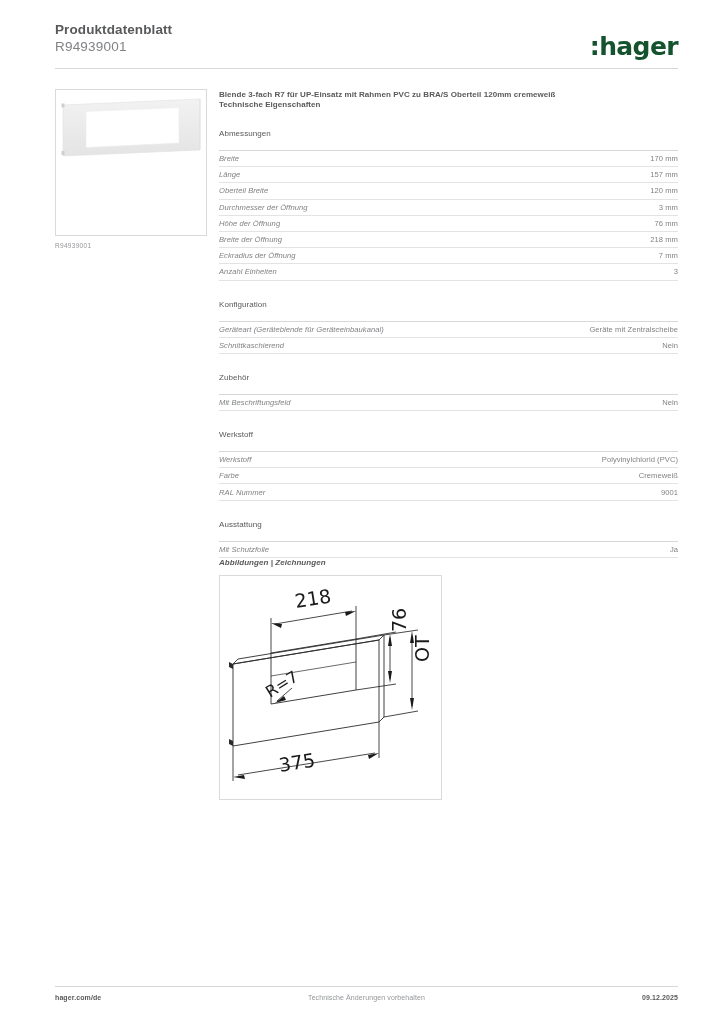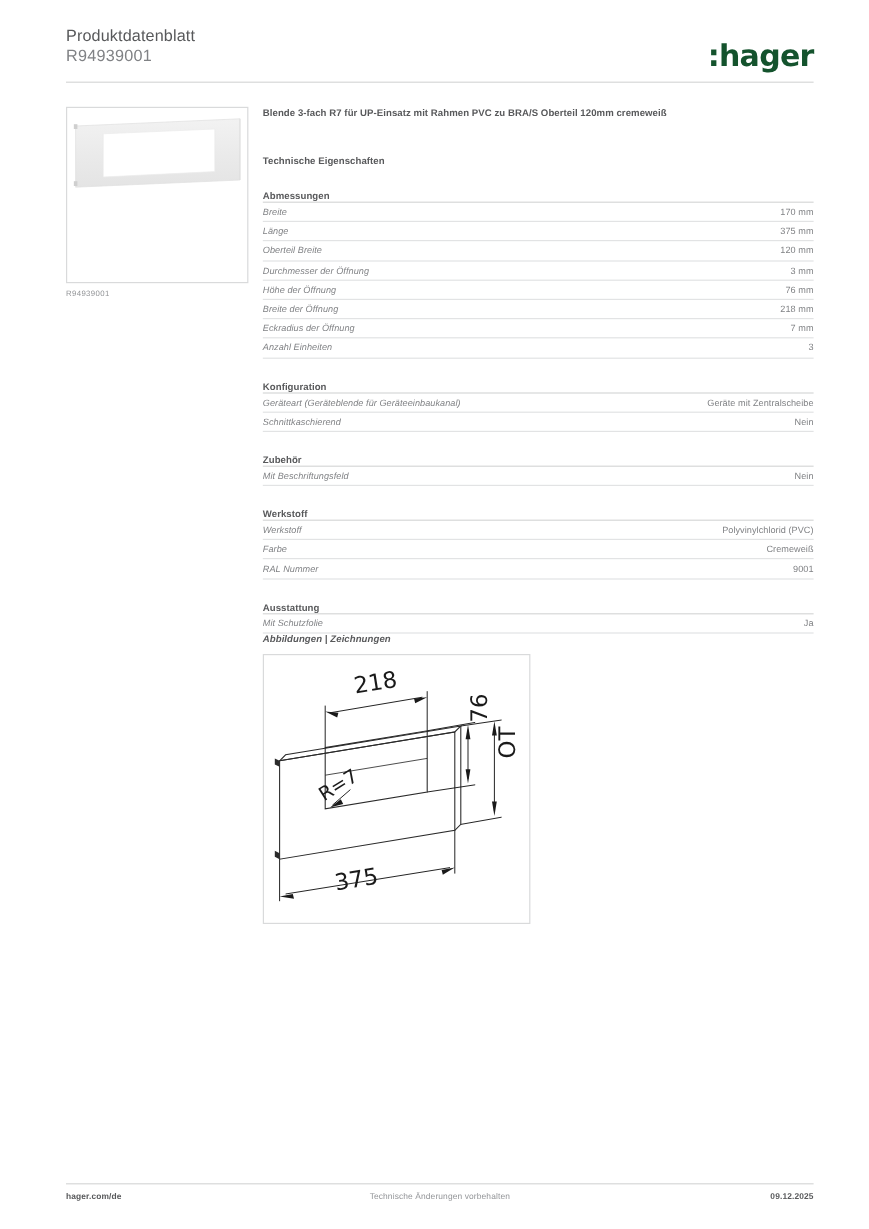--- a/index.html
+++ b/index.html
@@ -14,21 +14,21 @@
     overflow: hidden;
   }
 
   
   .header {
     position: absolute;
     left: 55px; top: 22px; width: 623px; height: 46px;
   }
   .header-title {
     font-size: 13.5px;
-    font-weight: normal;
+    font-weight: bold;
     color: #58595b;
     letter-spacing: 0.1px;
     line-height: 16px;
   }
   .header-subtitle {
     font-size: 13.5px;
     font-weight: normal;
     color: #808285;
     line-height: 17px;
     letter-spacing: 0.2px;
@@ -75,35 +75,34 @@
     left: 219px; top: 89px; width: 459px;
   }
   .product-name {
     font-size: 8px;
     font-weight: bold;
     color: #58595b;
     letter-spacing: 0.05px;
     line-height: 11px;
   }
   .section-title-main {
-    margin-top: 30px;
     font-size: 8px;
     font-weight: bold;
     color: #58595b;
     letter-spacing: 0.05px;
   }
 
   .spec-group { margin-top: 19px; }
   .spec-group.first { margin-top: 20px; }
   .group-heading {
     font-size: 8px;
-    font-weight: bold;
-    color: #58595b;
-    letter-spacing: 0.05px;
-    padding-bottom: 0;
+    font-weight: normal;
+    color: #58595b;
+    letter-spacing: 0.05px;
+    padding-bottom: 12px;
     border-bottom: 1px solid #d6d7d8;
   }
   .spec-row {
     display: flex;
     justify-content: space-between;
     align-items: baseline;
     font-size: 7.6px;
     color: #808285;
     border-bottom: 1px solid #e2e3e4;
     padding: 3.1px 0 3.1px 0;
@@ -193,21 +192,21 @@
   <div class="section-title-main">Technische Eigenschaften</div>
 
   <div class="spec-group first">
     <div class="group-heading">Abmessungen</div>
     <div class="spec-row">
       <span class="spec-label">Breite</span>
       <span class="spec-value">170 mm</span>
     </div>
     <div class="spec-row">
       <span class="spec-label">Länge</span>
-      <span class="spec-value">375 mm</span>
+      <span class="spec-value">157 mm</span>
     </div>
     <div class="spec-row">
       <span class="spec-label">Oberteil Breite</span>
       <span class="spec-value">120 mm</span>
     </div>
     <div class="spec-row">
       <span class="spec-label">Durchmesser der Öffnung</span>
       <span class="spec-value">3 mm</span>
     </div>
     <div class="spec-row">

